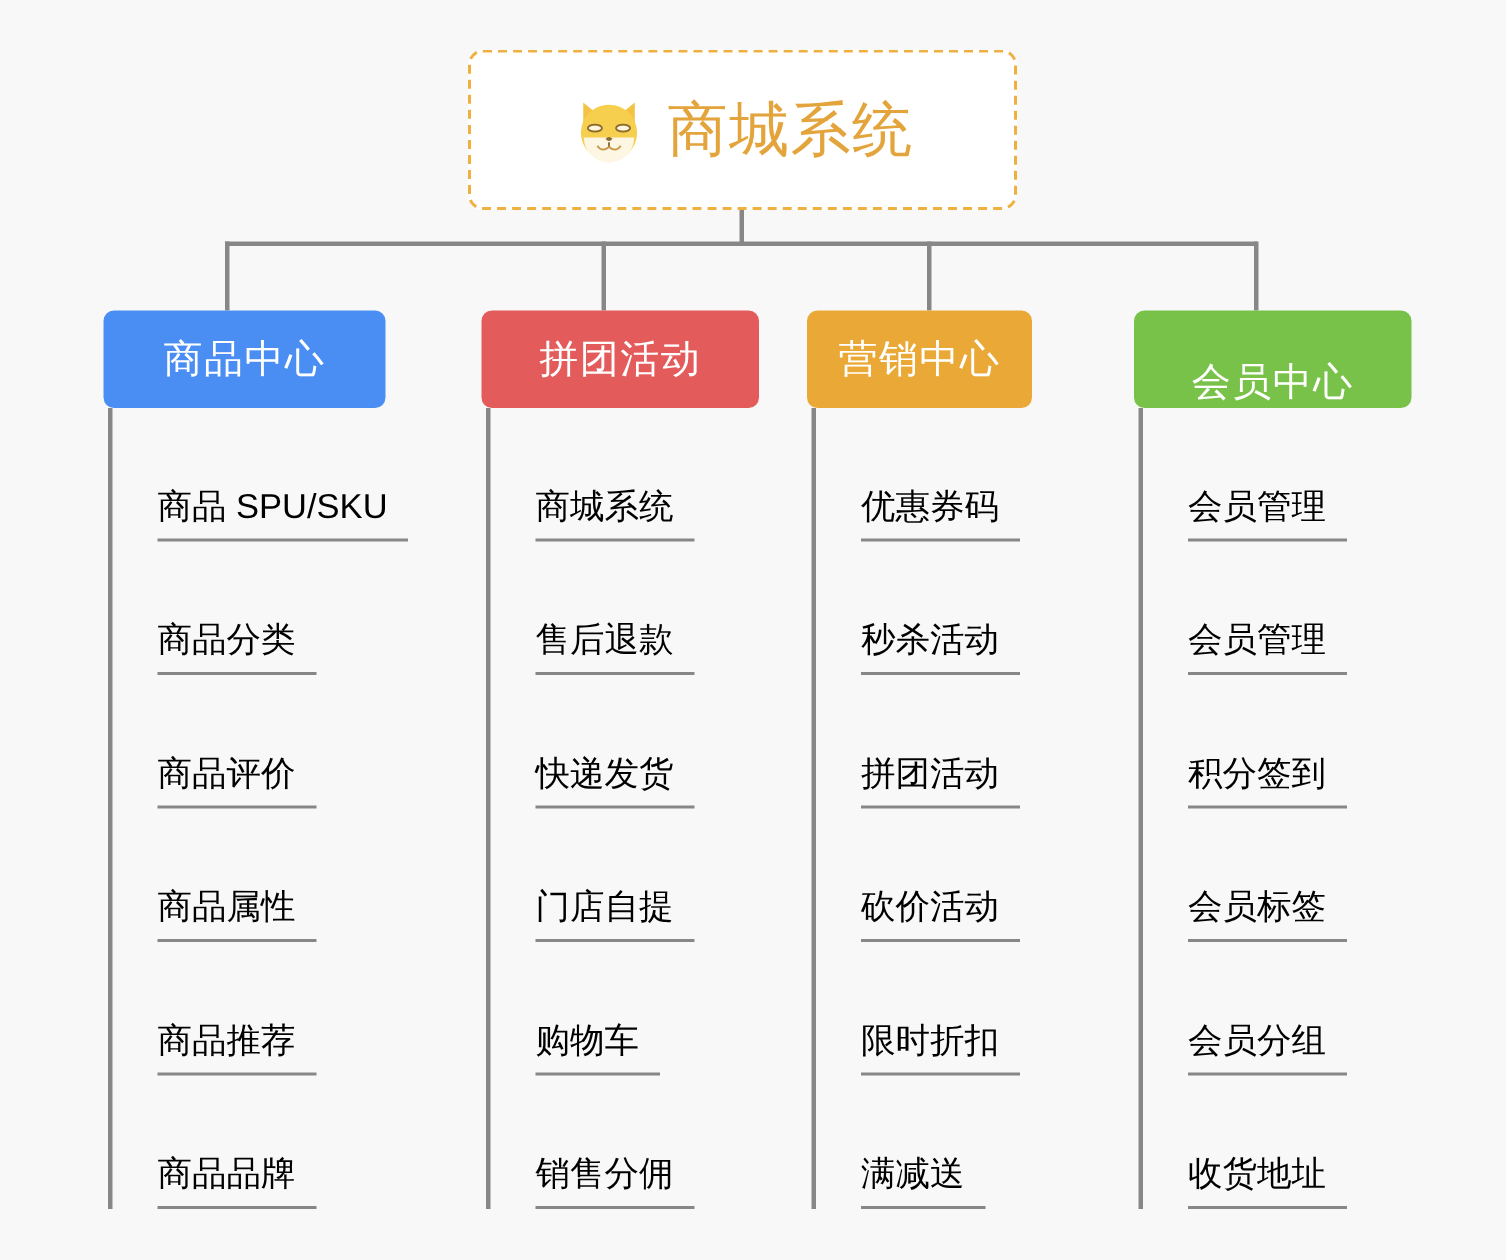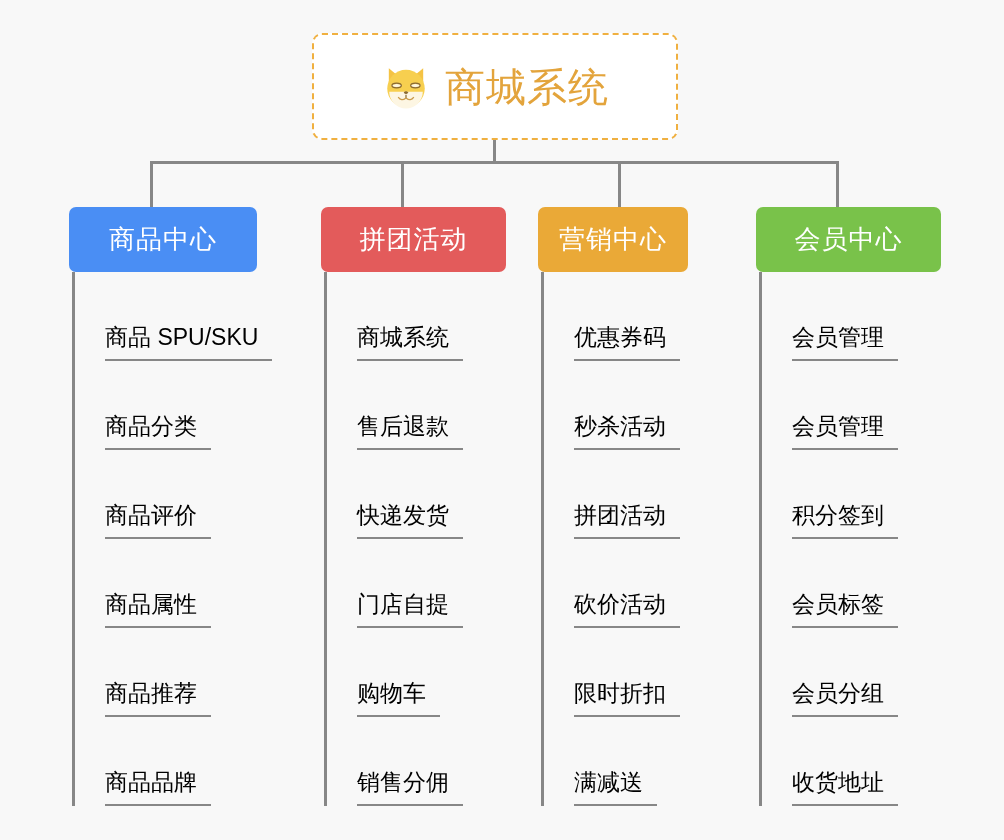--- a/index.html
+++ b/index.html
@@ -99,21 +99,21 @@
     justify-content: center;
     color: #ffffff;
     font-size: 26px;
     letter-spacing: 1px;
     white-space: nowrap;
     margin-left: 12px;
   }
   .cat-1 { width: 188px; background: #4a8ef4; }
   .cat-2 { width: 185px; background: #e35b5b; }
   .cat-3 { width: 150px; background: #eaa937; }
-  .cat-4 { width: 185px; background: #79c24a; }
+  .cat-4 { width: 185px; background: #79c24a; align-items: flex-end; }
 
   
   .branch {
     position: relative;
     margin-left: 15px;
     border-left: 3px solid #878787;
     padding-top: 0;
   }
   .leaf {
     height: 89px;

